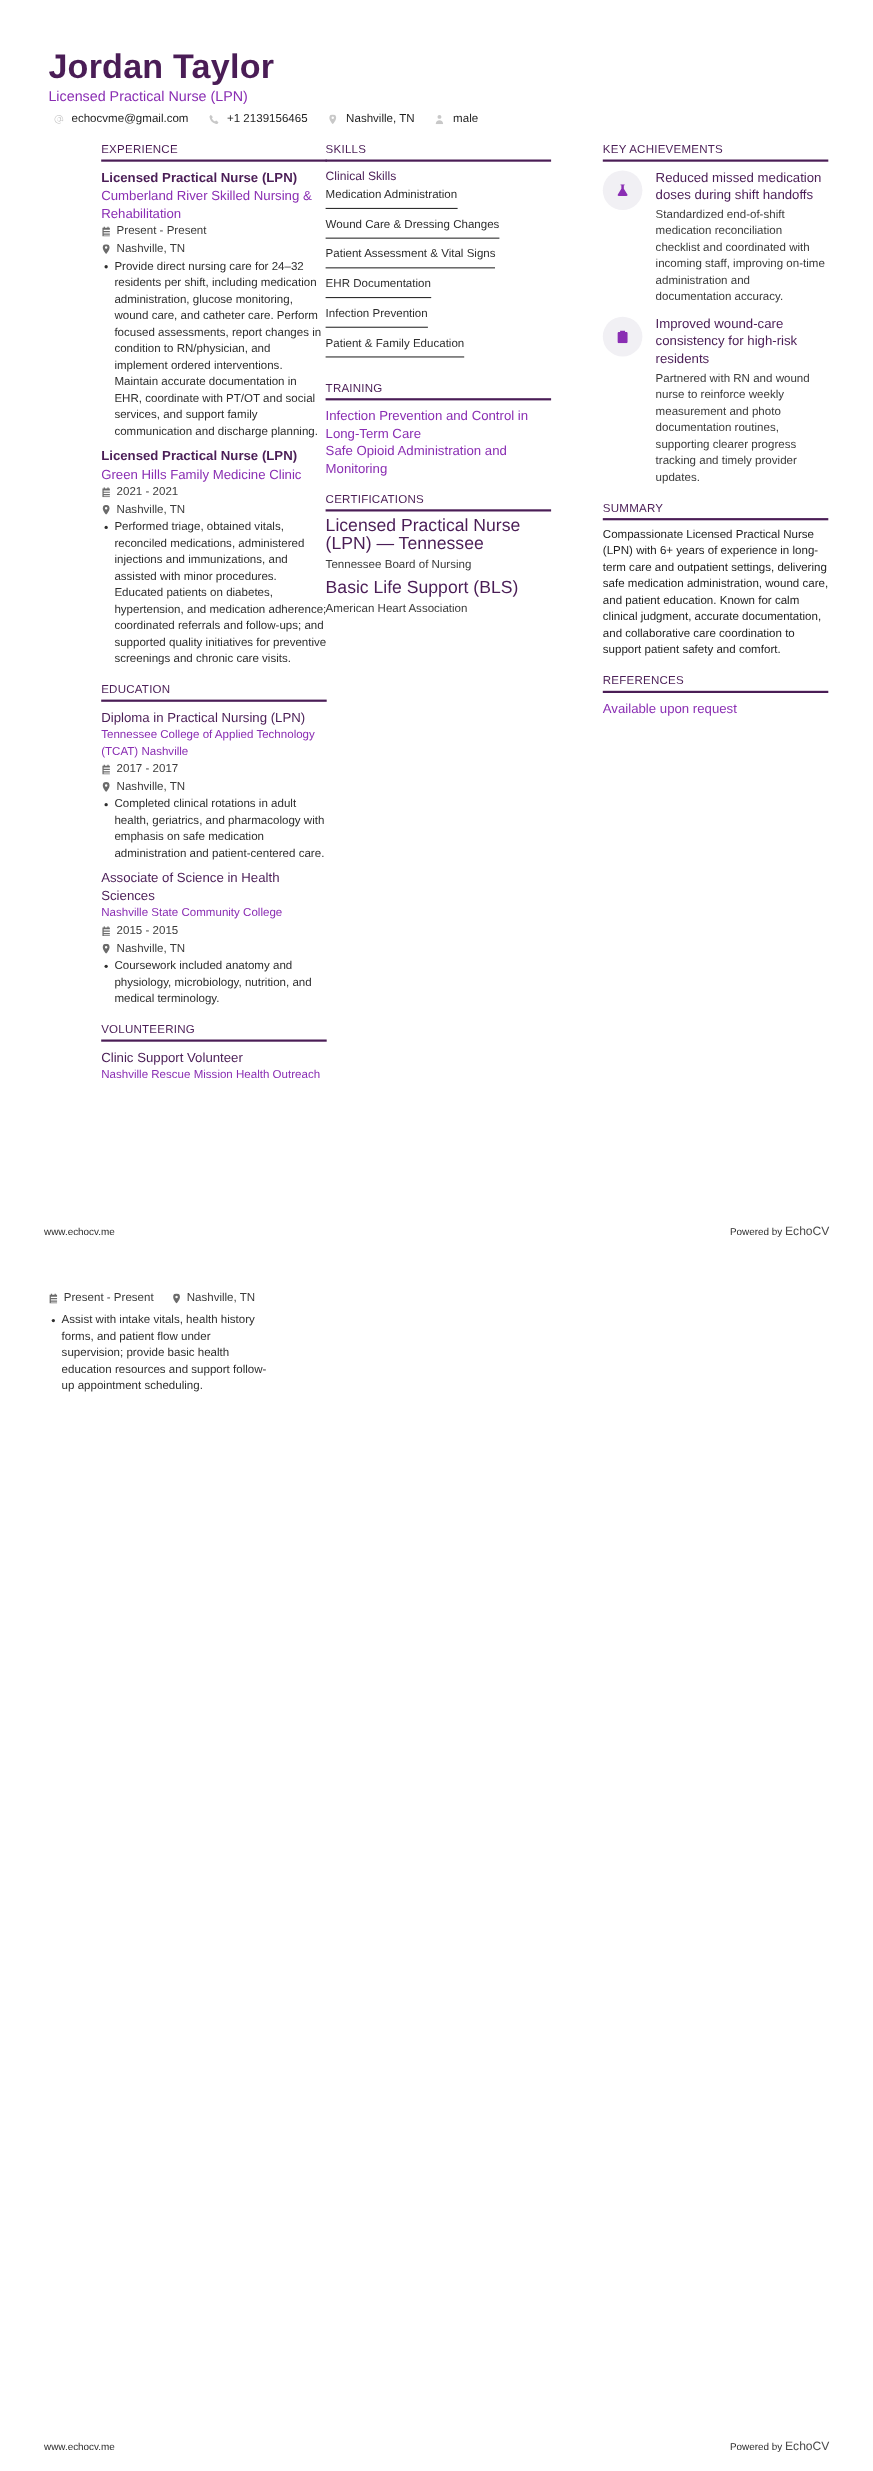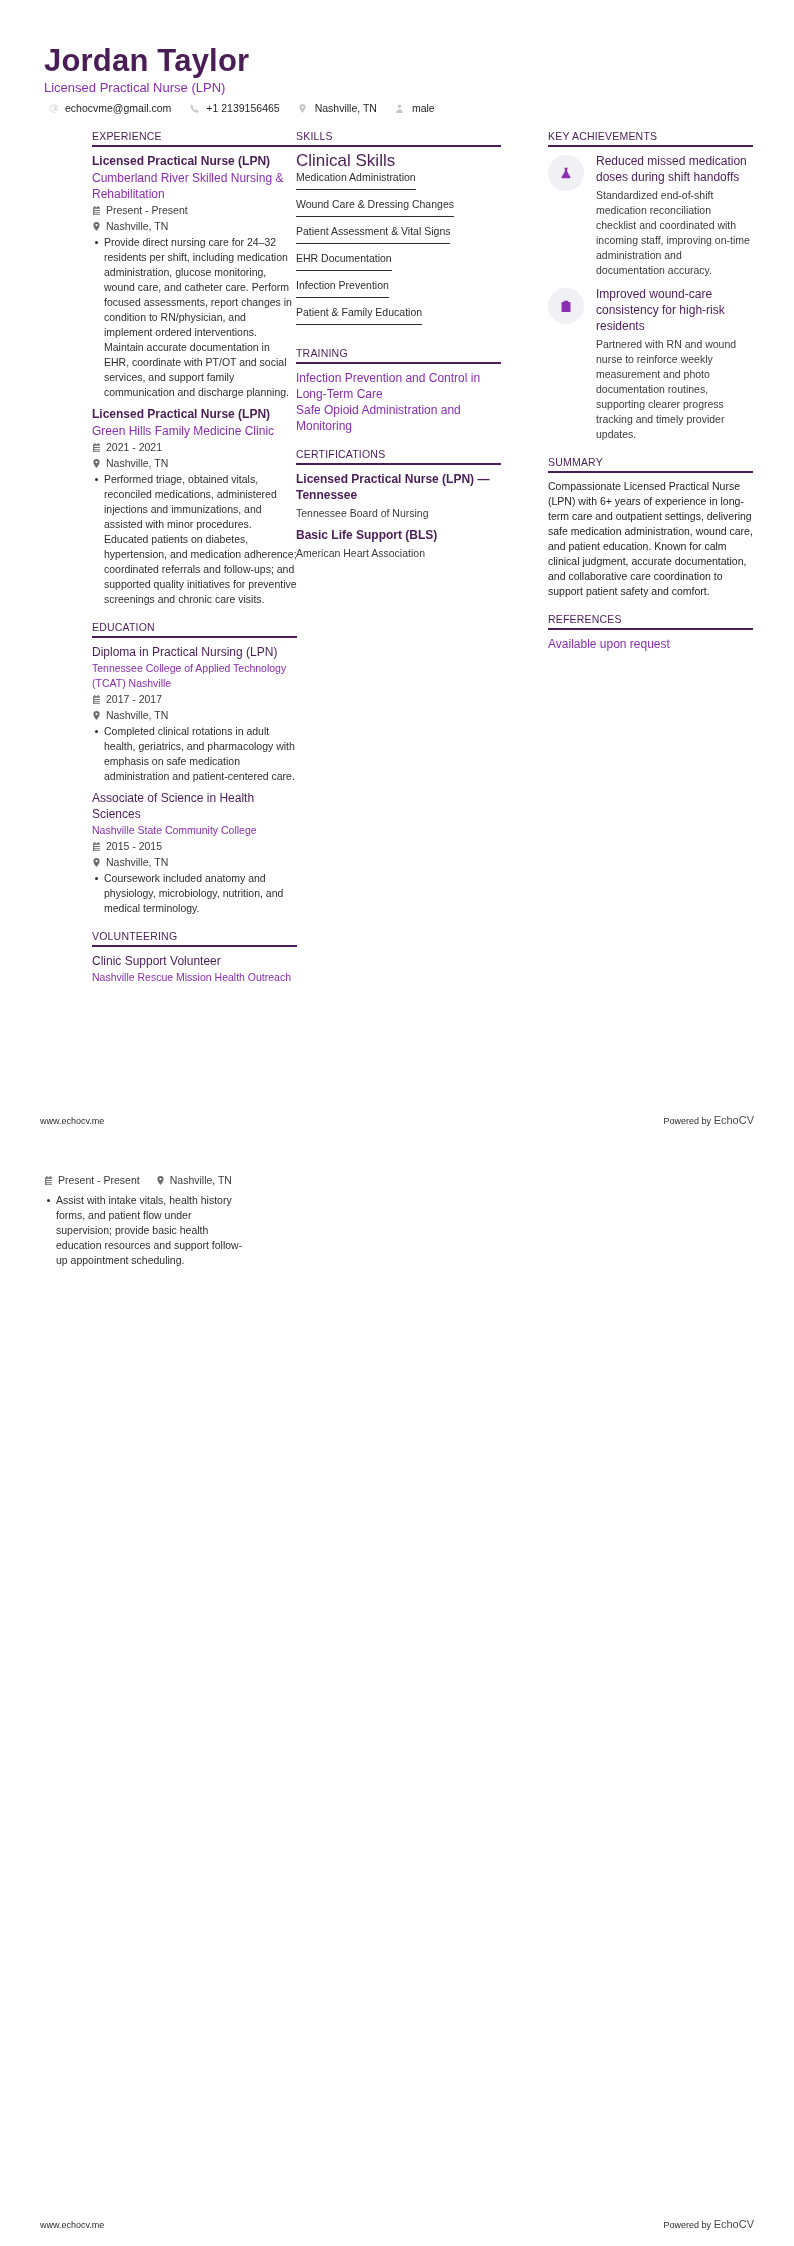--- a/index.html
+++ b/index.html
@@ -29,28 +29,28 @@
     .role-normal { font-size: 12px; color: #4a1d56; line-height: 16px; }
     .org { font-size: 12px; color: #8a2eb3; line-height: 16px; margin-top: 1px; }
     .org-sm { font-size: 10.5px; color: #8a2eb3; line-height: 15px; margin-top: 1px; }
     .meta { font-size: 10.5px; color: #3b3b3b; display: flex; align-items: center; line-height: 15px; margin-top: 1px; }
     .meta svg { width: 9px; height: 9px; fill: #6b6b6b; margin-right: 5px; }
     .bullets { list-style: none; margin-top: 1px; }
     .bullets li { position: relative; padding-left: 12px; font-size: 10.5px; line-height: 15px; color: #2e2e2e; }
     .bullets li::before { content: ""; position: absolute; left: 3px; top: 6px; width: 3px; height: 3px; background: #2e2e2e; border-radius: 50%; }
     .entry { margin-bottom: 6px; }
 
-    .skill-group { font-size: 17px; color: #4a1d56; line-height: 16px; margin-bottom: 2px; }
+    .skill-group { font-size: 11px; color: #4a1d56; line-height: 16px; margin-bottom: 2px; }
     .skill { font-size: 10.5px; color: #2e2e2e; display: inline-block; padding-bottom: 5px; border-bottom: 1px solid #2e2e2e; margin-bottom: 8px; line-height: 13px; }
     .skills-list { display: flex; flex-direction: column; align-items: flex-start; }
 
     .train-title { font-size: 12px; color: #8a2eb3; line-height: 16px; }
     .train-desc { font-size: 10.5px; color: #3b3b3b; line-height: 15px; margin-top: 3px; margin-bottom: 6px; }
 
-    .cert-title { font-size: 12px; color: #4a1d56; line-height: 16px; font-weight: bold; }
+    .cert-title { font-size: 16px; color: #4a1d56; line-height: 16px; }
     .cert-issuer { font-size: 10.5px; color: #3b3b3b; line-height: 15px; margin-top: 3px; margin-bottom: 6px; }
 
     .ach { display: flex; margin-bottom: 8px; }
     .ach-icon { width: 36px; height: 36px; border-radius: 50%; background: #f1f0f4; flex-shrink: 0; display: flex; align-items: center; justify-content: center; margin-right: 12px; margin-top: 2px; }
     .ach-icon svg { width: 12px; height: 12px; fill: #8a2eb3; }
     .ach-title { font-size: 12px; color: #4a1d56; line-height: 16px; }
     .ach-desc { font-size: 10.5px; color: #3b3b3b; line-height: 15px; margin-top: 3px; }
 
     .summary-text { font-size: 10.5px; color: #1e1e1e; line-height: 15px; }
     .ref-text { font-size: 12px; color: #8a2eb3; line-height: 16px; }

